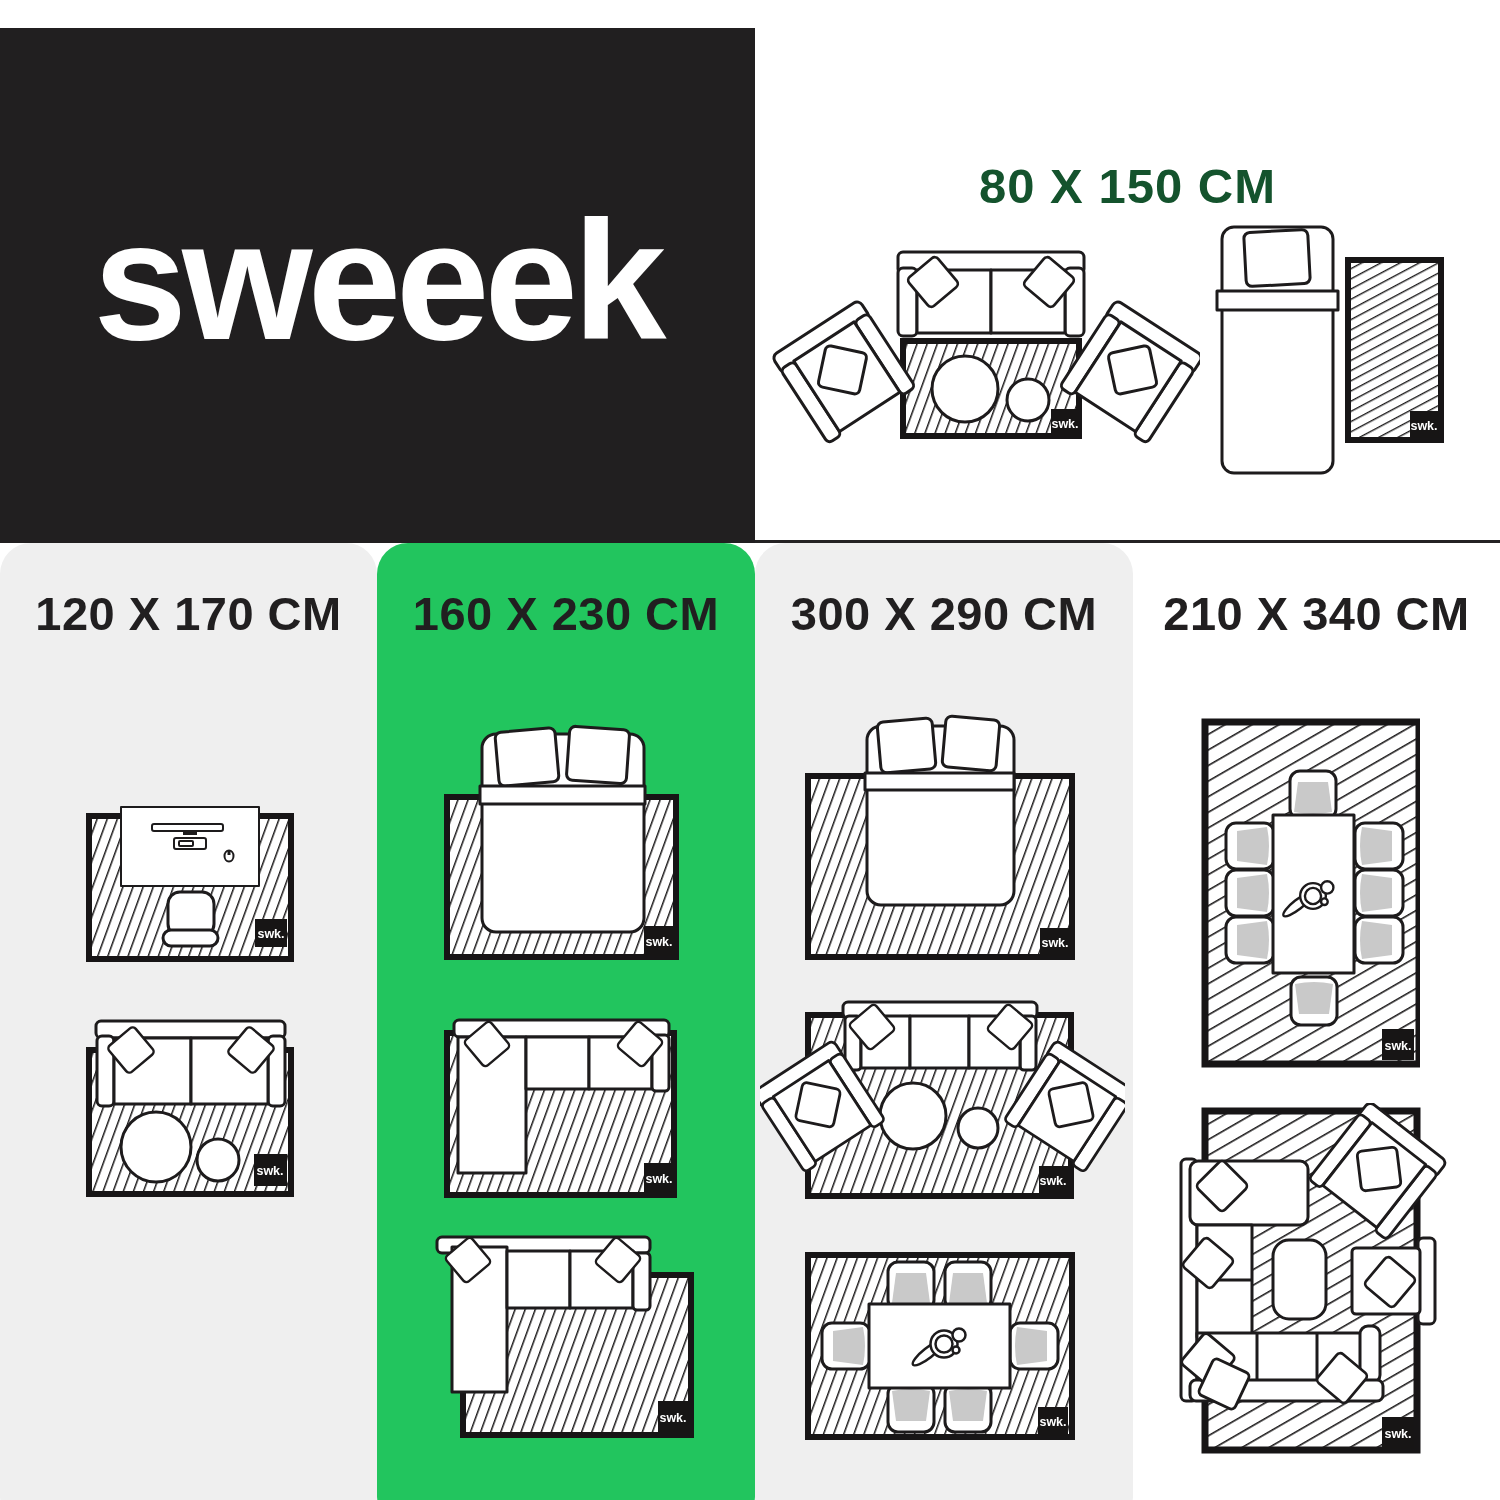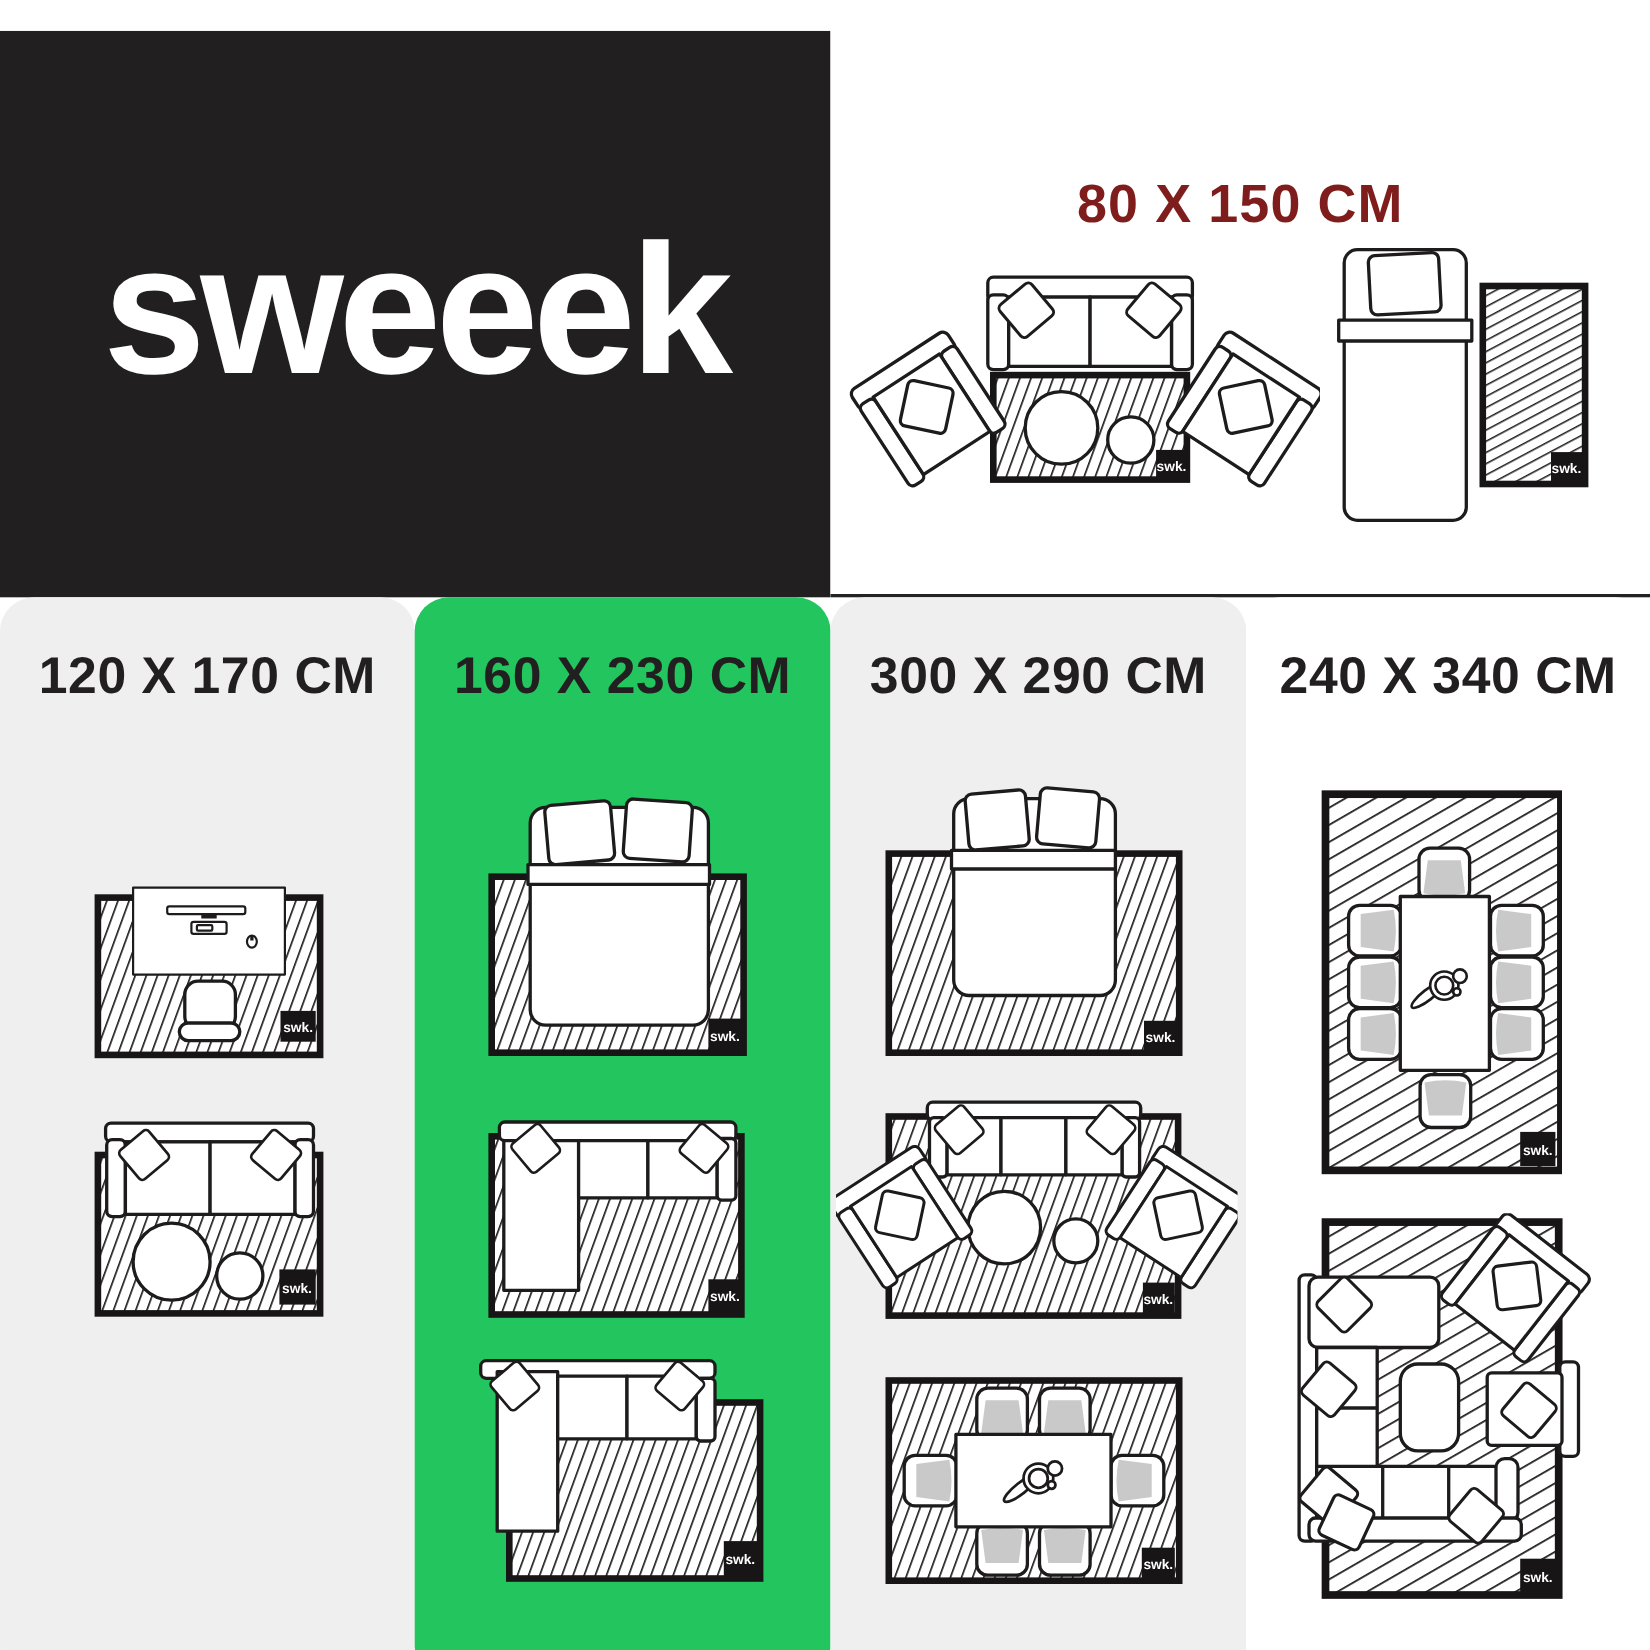--- a/index.html
+++ b/index.html
@@ -4,21 +4,21 @@
 <style>
   html,body{margin:0;padding:0;background:#ffffff;}
   .canvas{position:relative;width:1500px;height:1500px;background:#ffffff;overflow:hidden;
           font-family:"Liberation Sans",sans-serif;margin-top:28px;}
   .block-black{position:absolute;left:0;top:0;width:755px;height:515px;background:#211f20;}
   .logo{position:absolute;left:0;top:158px;width:755px;height:190px;line-height:190px;
         text-align:center;color:#ffffff;font-size:168px;font-weight:bold;letter-spacing:-5px;}
   .hero-panel{position:absolute;left:755px;top:0;width:745px;height:512px;background:#ffffff;
         border-bottom:3px solid #242223;}
   .hero-title{position:absolute;left:755px;top:131px;width:745px;height:54px;line-height:54px;
-        text-align:center;font-size:49px;font-weight:bold;color:#7f1d1d;letter-spacing:1px;}
+        text-align:center;font-size:49px;font-weight:bold;color:#14532d;letter-spacing:1px;}
   .col{position:absolute;top:515px;height:985px;border-radius:31px;}
   .col1{left:0;width:377px;background:#efefef;}
   .col2{left:377px;width:378px;background:#22c55e;}
   .col3{left:755px;width:378px;background:#efefef;}
   .col4{left:1133px;width:367px;background:#ffffff;}
   .col-title{position:absolute;left:0;top:44px;width:100%;height:54px;line-height:54px;
         text-align:center;font-size:47px;font-weight:bold;color:#211f20;letter-spacing:0.5px;}
   .dg{position:absolute;}
   
   .f{fill:#ffffff;stroke:#1d1b1c;stroke-width:3;stroke-linejoin:round;}
@@ -123,21 +123,21 @@
   <div class="col col1">
     <div class="col-title">120 X 170 CM</div>
   </div>
   <div class="col col2">
     <div class="col-title">160 X 230 CM</div>
   </div>
   <div class="col col3">
     <div class="col-title">300 X 290 CM</div>
   </div>
   <div class="col col4">
-    <div class="col-title">240 X 340 CM</div>
+    <div class="col-title">210 X 340 CM</div>
   </div>
 
   <svg class="dg" style="left:80px;top:770px" width="220" height="175" viewBox="80 770 220 175">
     <rect class="rug" x="89" y="788" width="202" height="143" fill="url(#hatchSteep)"></rect>
     <g>
       <rect class="thin" x="121" y="779" width="138" height="79"></rect>
       <rect class="thin" x="152" y="796" width="71" height="7" rx="2"></rect>
       <rect fill="#1d1b1c" x="183" y="803" width="14" height="4"></rect>
       <rect class="thin" x="174" y="810" width="32" height="11" rx="2"></rect>
       <rect class="thin" x="179" y="813" width="14" height="5" rx="1"></rect>

